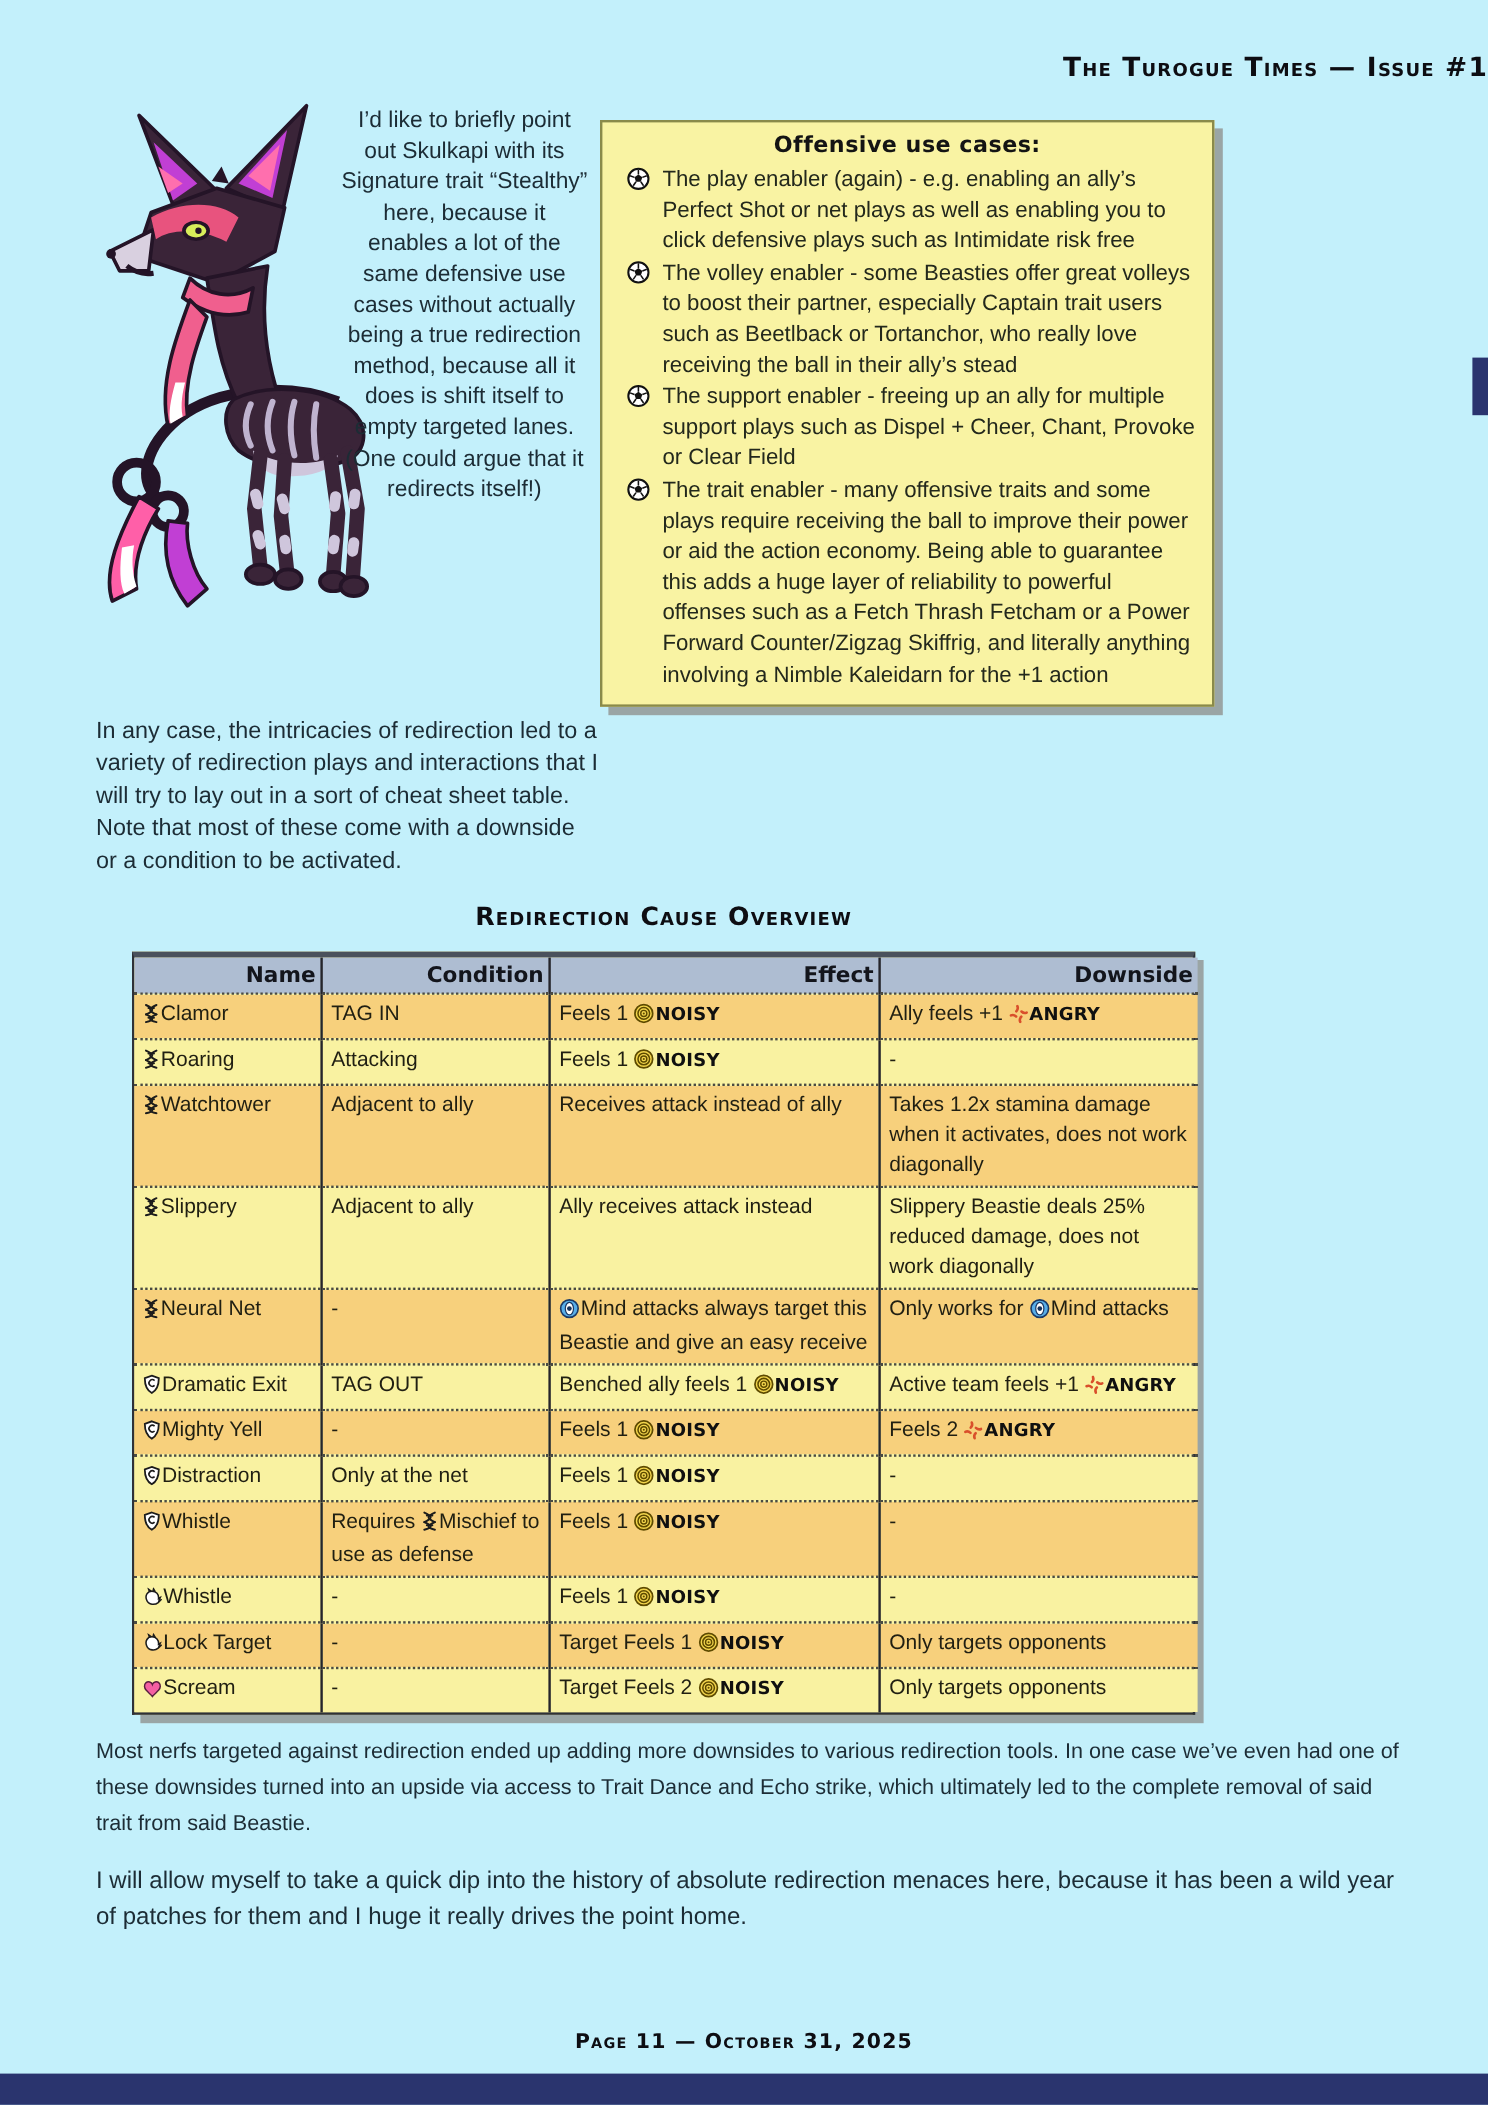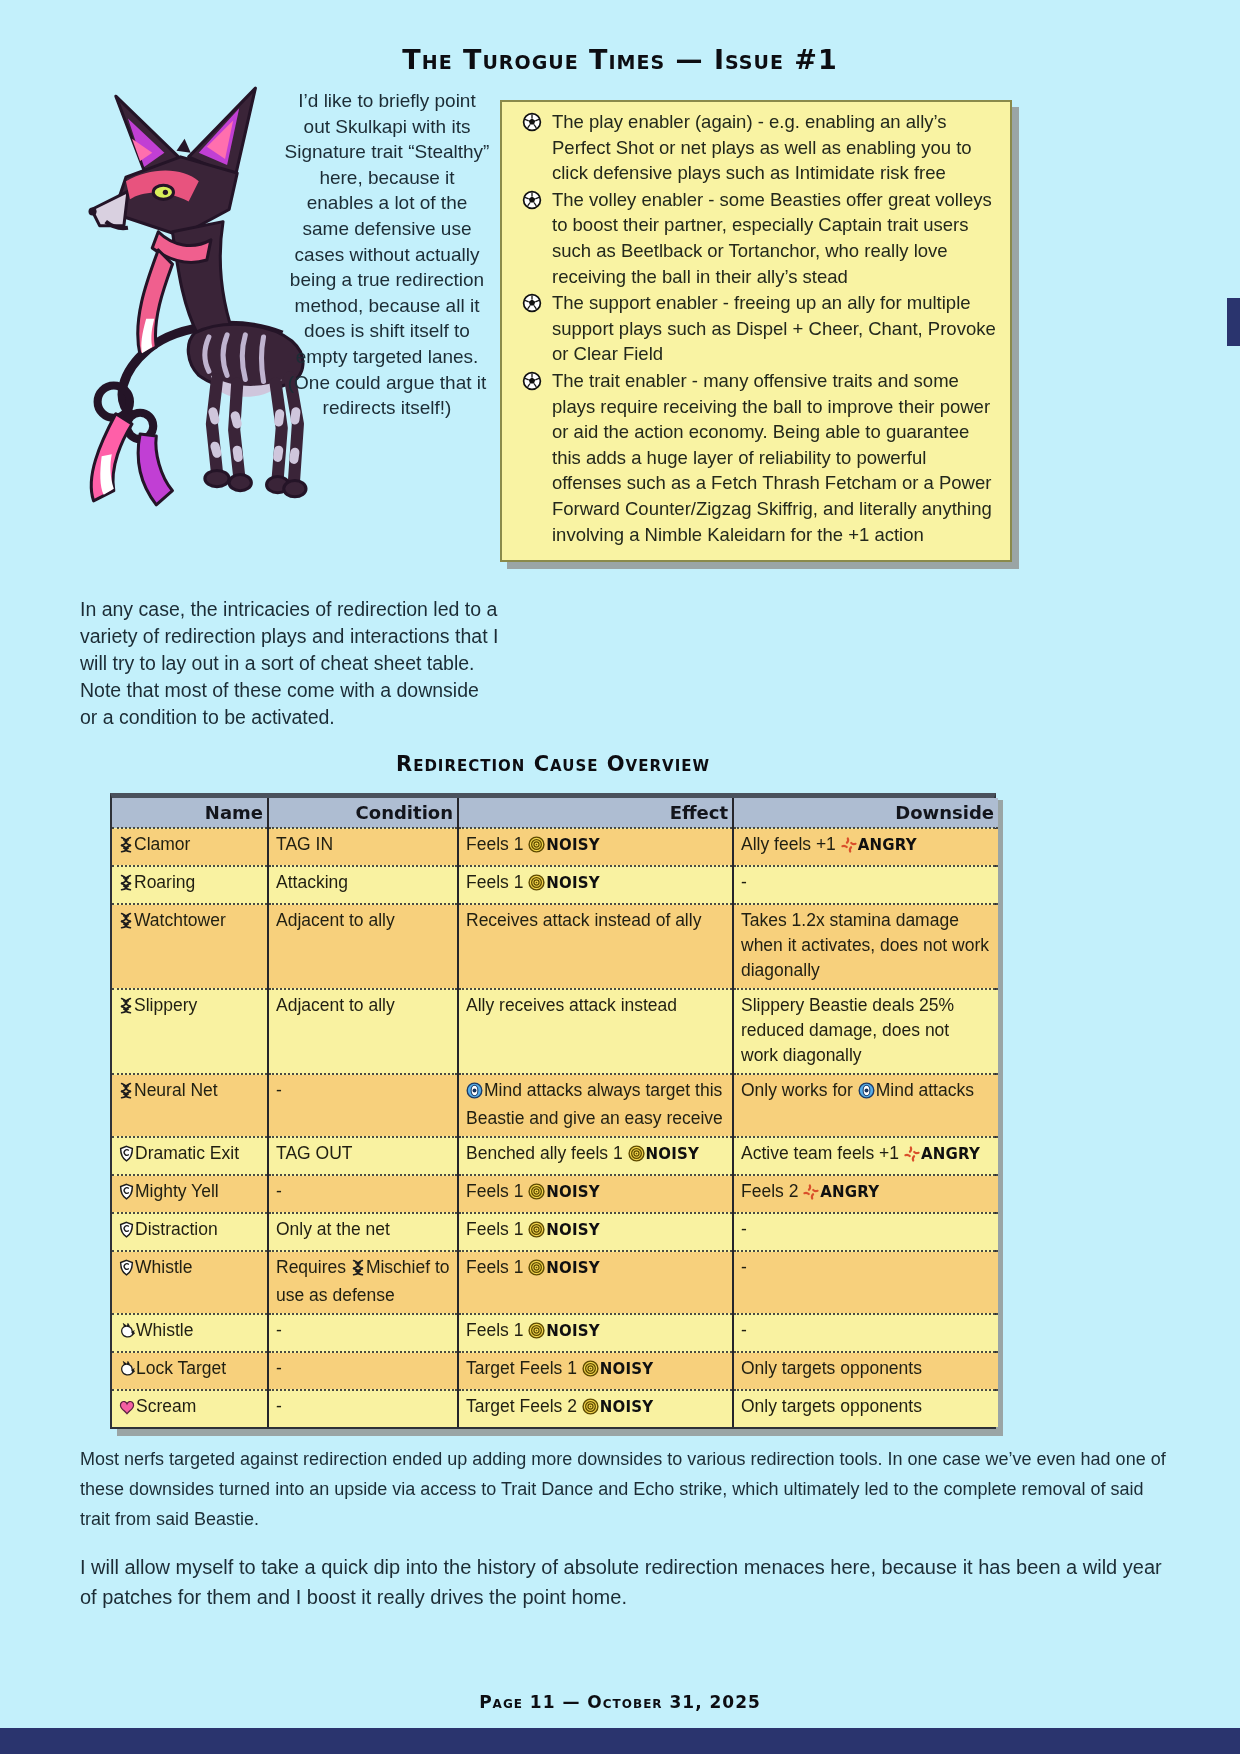--- a/index.html
+++ b/index.html
@@ -5,21 +5,21 @@
   html,body{margin:0;padding:0;}
   body{
     width:1240px;height:1754px;position:relative;overflow:hidden;
     background:#c3f0fb;color:#1e2a33;
     font-family:"Liberation Sans",sans-serif;
   }
   .blocky{
     font-family:"DejaVu Sans",sans-serif;font-weight:800;
     font-variant:small-caps;letter-spacing:1px;color:#0d0d12;
   }
-  .masthead{position:absolute;top:44px;left:0;width:100%;text-align:center;font-size:27px;}
+  .masthead{position:absolute;top:44px;left:0;width:100%;text-align:right;font-size:22px;}
   .creature{position:absolute;left:28px;top:80px;width:295px;height:435px;}
   .side-text{
     position:absolute;left:284px;top:88px;width:206px;
     font-size:19px;line-height:25.6px;text-align:center;color:#1c2c35;
   }
   .intro-para{
     position:absolute;left:80px;top:576px;width:420px;
     font-size:19.5px;line-height:27px;color:#1c2c35;
   }
   .use-box{
@@ -140,20 +140,21 @@
       <ellipse cx="246" cy="400" rx="11" ry="8" fill="#3a2438"></ellipse>
       <ellipse cx="263" cy="404" rx="11" ry="8" fill="#3a2438"></ellipse>
     </g>
   </svg>
 
   <div class="side-text">I’d like to briefly point out Skulkapi with its Signature trait “Stealthy” here, because it enables a lot of the same defensive use cases without actually being a true redirection method, because all it does is shift itself to empty targeted lanes. (One could argue that it redirects itself!)</div>
 
   <p class="intro-para">In any case, the intricacies of redirection led to a variety of redirection plays and interactions that I will try to lay out in a sort of cheat sheet table. Note that most of these come with a downside or a condition to be activated.</p>
 
   <section class="use-box">
+    <h2>Offensive use cases:</h2>
     <ul id="use-case-list">
         <li><span class="bullet"><svg viewBox="0 0 20 20" width="20" height="20">
               <circle cx="10" cy="10" r="8.4" fill="#fff" stroke="#111" stroke-width="1.7"></circle>
               <polygon points="10,6.4 13.3,8.8 12,12.5 8,12.5 6.7,8.8" fill="#111"></polygon>
               <g stroke="#111" stroke-width="1.3">
                 <line x1="10" y1="6.4" x2="10" y2="2.4"></line>
                 <line x1="13.3" y1="8.8" x2="17" y2="7.4"></line>
                 <line x1="12" y1="12.5" x2="14.3" y2="15.8"></line>
                 <line x1="8" y1="12.5" x2="5.7" y2="15.8"></line>
                 <line x1="6.7" y1="8.8" x2="3" y2="7.4"></line>
@@ -432,20 +433,20 @@
                   <circle cx="10" cy="10" r="3" fill="none" stroke="#5d4a00" stroke-width="1.4"></circle>
                   <circle cx="10" cy="10" r="1" fill="#5d4a00"></circle>
                 </svg></span><b class="stat">NOISY</b></td>
             <td>Only targets opponents</td>
           </tr>
         </tbody>
     </table>
   </div>
 
   <p class="closing-1">Most nerfs targeted against redirection ended up adding more downsides to various redirection tools. In one case we’ve even had one of these downsides turned into an upside via access to Trait Dance and Echo strike, which ultimately led to the complete removal of said trait from said Beastie.</p>
-  <p class="closing-2">I will allow myself to take a quick dip into the history of absolute redirection menaces here, because it has been a wild year of patches for them and I boost it really drives the point home.</p>
+  <p class="closing-2">I will allow myself to take a quick dip into the history of absolute redirection menaces here, because it has been a wild year of patches for them and I huge it really drives the point home.</p>
 
   <footer class="page-footer blocky">Page 11 — October 31, 2025</footer>
 
   <div class="bottom-bar"></div>
   <div class="right-tab"></div>
 
 </div>
 
 </body></html>

